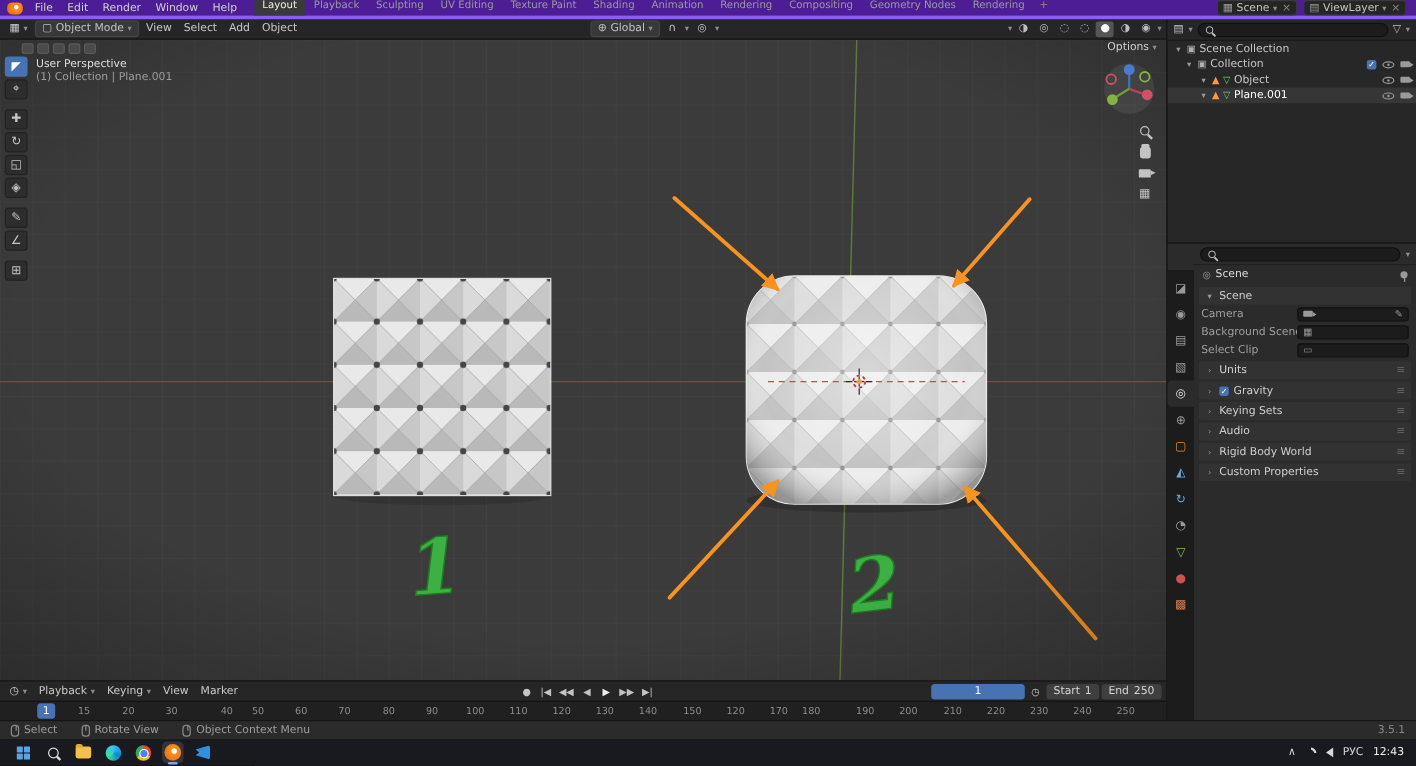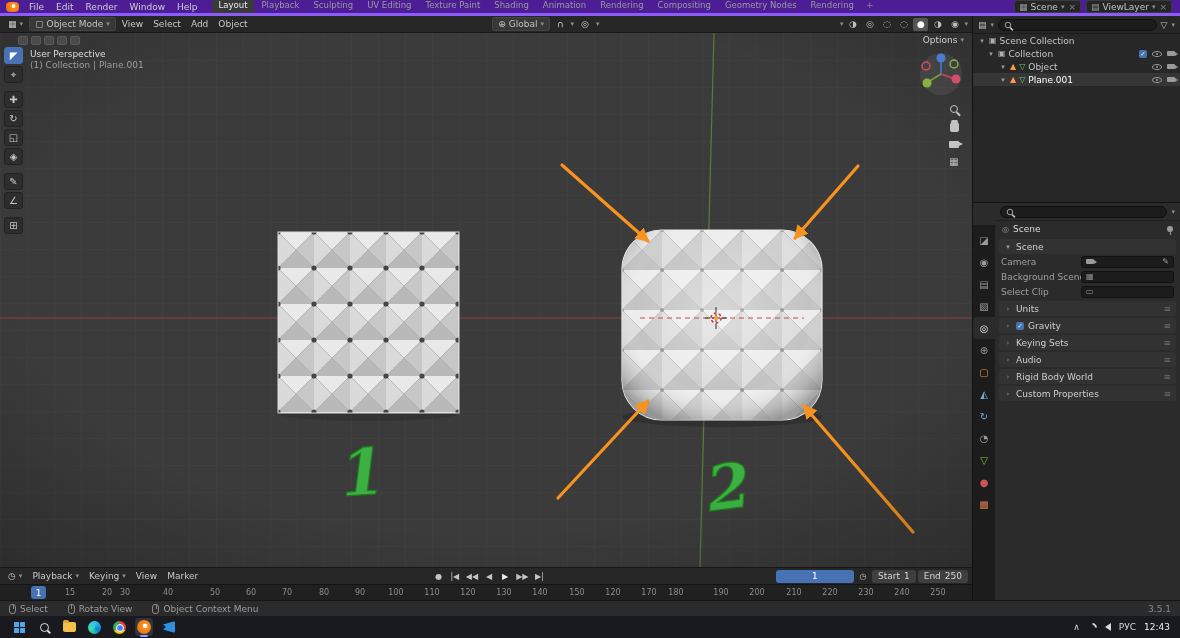--- a/index.html
+++ b/index.html
@@ -376,22 +376,22 @@
         <span>End</span>
         <span>250</span>
       </span>
   </div>
 
   <div class="ruler">
     <span class="cf">1</span>
     <span class="tick" style="left:38px">1</span>
     <span class="tick" style="left:70px">15</span>
     <span class="tick" style="left:107px">20</span>
-    <span class="tick" style="left:125px">30</span>
-    <span class="tick" style="left:168px">40</span>
+    <span class="tick" style="left:143px">30</span>
+    <span class="tick" style="left:189px">40</span>
     <span class="tick" style="left:215px">50</span>
     <span class="tick" style="left:251px">60</span>
     <span class="tick" style="left:287px">70</span>
     <span class="tick" style="left:324px">80</span>
     <span class="tick" style="left:360px">90</span>
     <span class="tick" style="left:396px">100</span>
     <span class="tick" style="left:432px">110</span>
     <span class="tick" style="left:468px">120</span>
     <span class="tick" style="left:504px">130</span>
     <span class="tick" style="left:540px">140</span>

